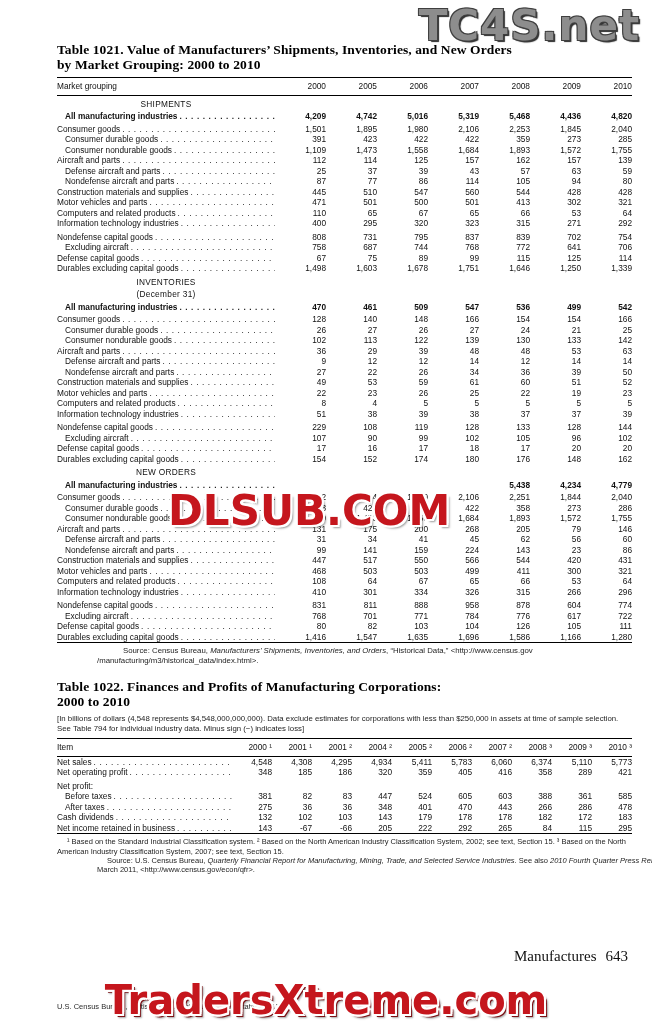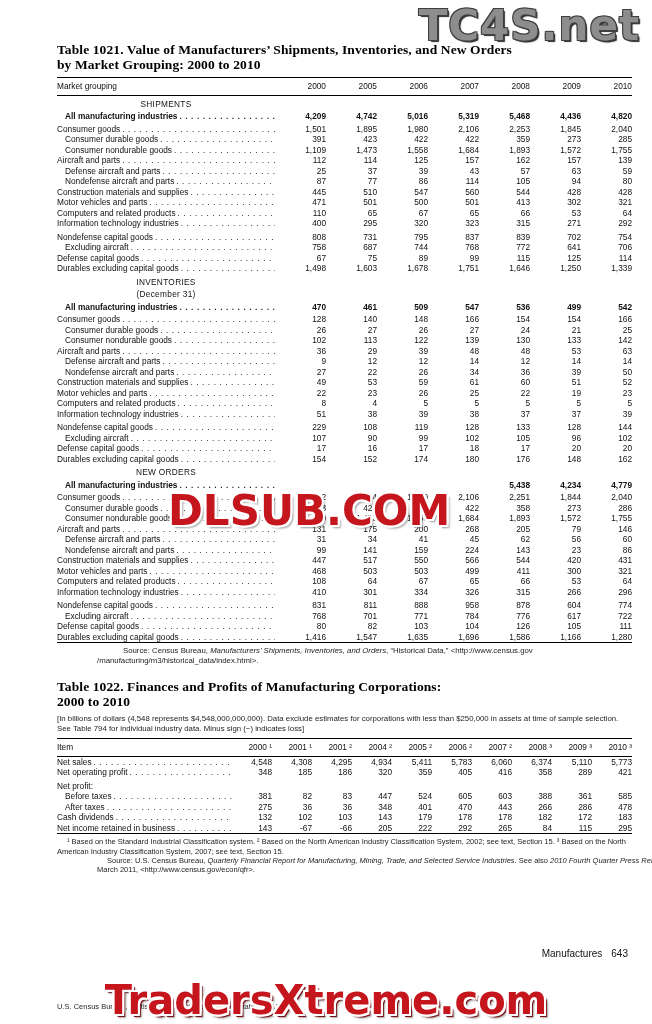--- a/index.html
+++ b/index.html
@@ -36,21 +36,21 @@
   #t1022 .t-val, #t1022 .t-col-h{ width:40px; }
   #t1022 .t-sec, #t1022 .t-head-label{ width:175px; }
 
   .source{ font-size:7.8px; line-height:9.6px; margin-top:3px; width:575px;
            text-indent:26px; word-break:break-word; color:#1d1d1d;margin-left:40px; }
   .footnote{ font-size:7.5px; line-height:9.3px; margin-top:3px; width:575px;
              text-indent:10px; color:#1d1d1d; }
   .source.fn{ font-size:7.5px; line-height:9.3px; text-indent:10px; margin-top:0; }
   .it{ font-style:italic; }
 
-  .footer-right{ position:absolute; top:948px; right:24px; font-size:10px; color:#111; }
+  .footer-right{ position:absolute; top:948px; right:24px; font-size:15px; color:#111;font-family:Liberation Serif, serif; }
   .footer-right .pgnum{ margin-left:9px; }
   .footer-left{ position:absolute; left:57px; bottom:13px; font-size:7.5px; color:#2c2c2c; }
 
   .wm{ position:absolute; font-weight:bold; font-family:"DejaVu Sans",sans-serif;
        z-index:5; white-space:nowrap; }
   .wm-top{ top:1px; right:12px; font-size:42px; color:#8d8d8d; letter-spacing:1px;
            text-shadow:-1px -1px 0 #3f3f3f,1px -1px 0 #3f3f3f,-1px 1px 0 #3f3f3f,
                        1px 1px 0 #3f3f3f,2px 2px 1px #2b2b2b; }
   .wm-mid{ top:486px; left:168px; font-size:42px; color:#c5161d;
            text-shadow:-2px -2px 0 #fff,2px -2px 0 #fff,-2px 2px 0 #fff,2px 2px 0 #fff,

